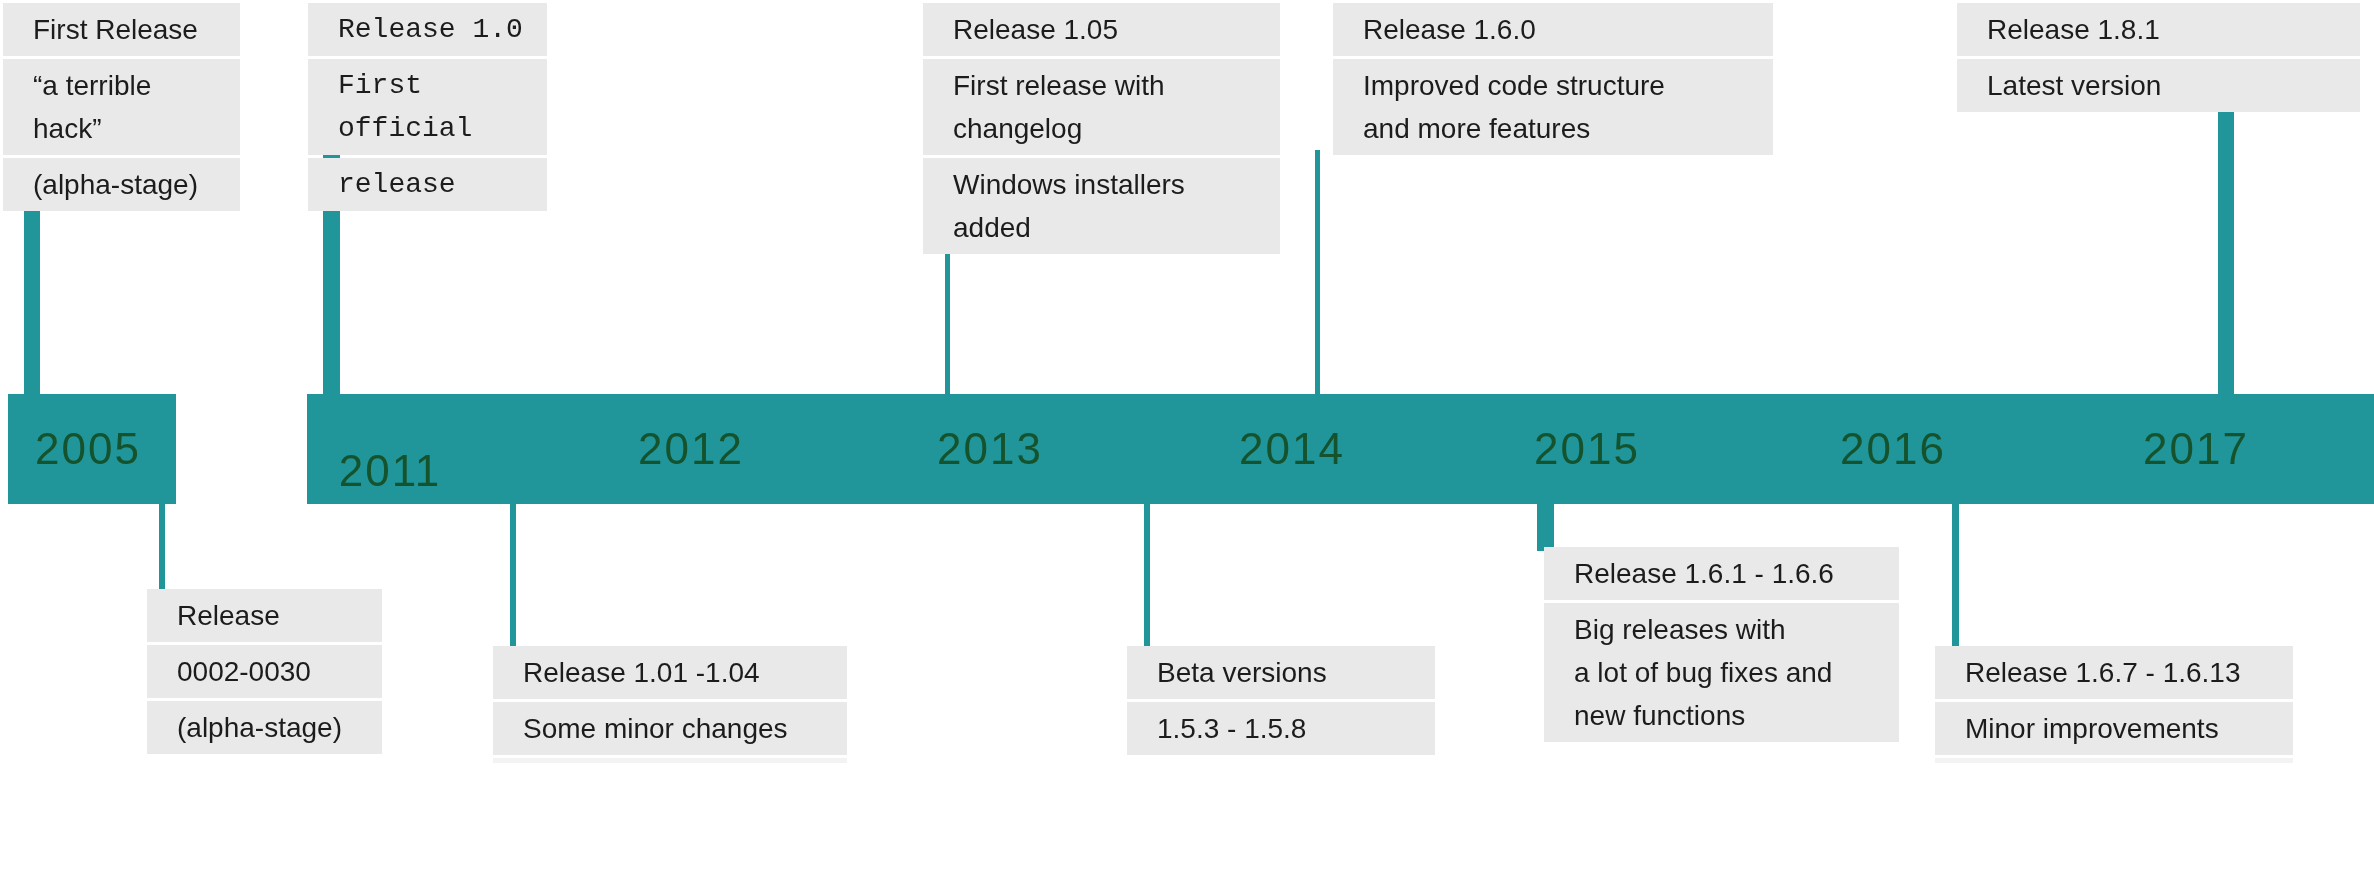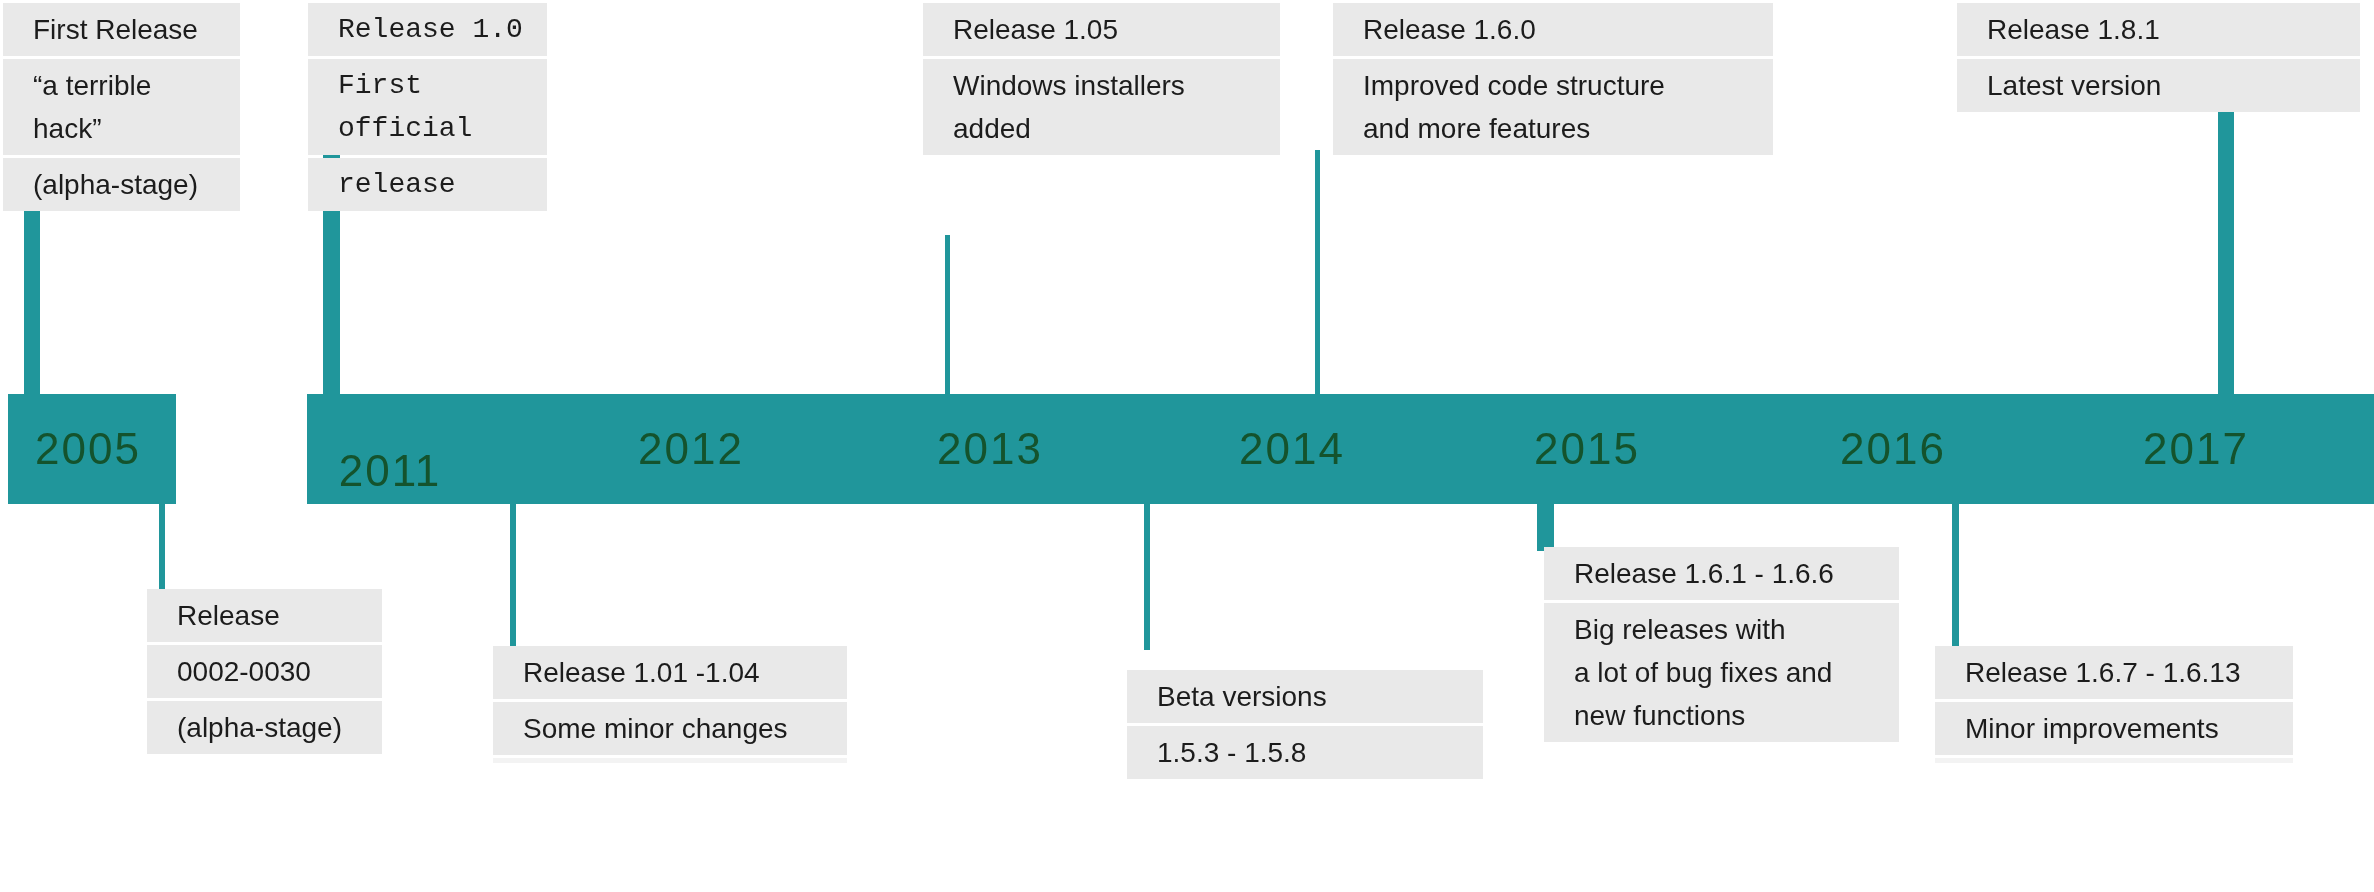--- a/index.html
+++ b/index.html
@@ -85,21 +85,21 @@
   }
   
   .ct0 { left: 3px;    top: 3px; width: 237px; }
   .ct1 { left: 308px;  top: 3px; width: 239px; font-family: Liberation Mono, monospace; }
   .ct2 { left: 923px;  top: 3px; width: 357px; }
   .ct3 { left: 1293px; top: 3px; width: 440px; margin-left: 40px; }
   .ct4 { left: 1957px; top: 3px; width: 403px; }
   
   .cb0 { left: 147px;  top: 589px; width: 235px; }
   .cb1 { left: 493px;  top: 646px; width: 354px; }
-  .cb2 { left: 1127px; top: 670px; width: 356px; }
+  .cb2 { left: 1127px; top: 646px; width: 308px; }
   .cb3 { left: 1544px; top: 547px; width: 355px; }
   .cb4 { left: 1935px; top: 646px; width: 358px; }
 </style>
 </head>
 <body>
 
 <div id="canvas">
 
   <div class="bar seg-2005"></div>
   <div class="bar seg-main"></div>
@@ -131,20 +131,22 @@
 hack”</div>
     <div class="row">(alpha-stage)</div>
   </div>
   <div class="callout ct1">
     <div class="row">Release 1.0</div>
     <div class="row">First official</div>
     <div class="row">release</div>
   </div>
   <div class="callout ct2">
     <div class="row">Release 1.05</div>
+    <div class="row">First release with
+changelog</div>
     <div class="row">Windows installers
 added</div>
   </div>
   <div class="callout ct3">
     <div class="row">Release 1.6.0</div>
     <div class="row">Improved code structure
 and more features</div>
   </div>
   <div class="callout ct4">
     <div class="row">Release 1.8.1</div>

